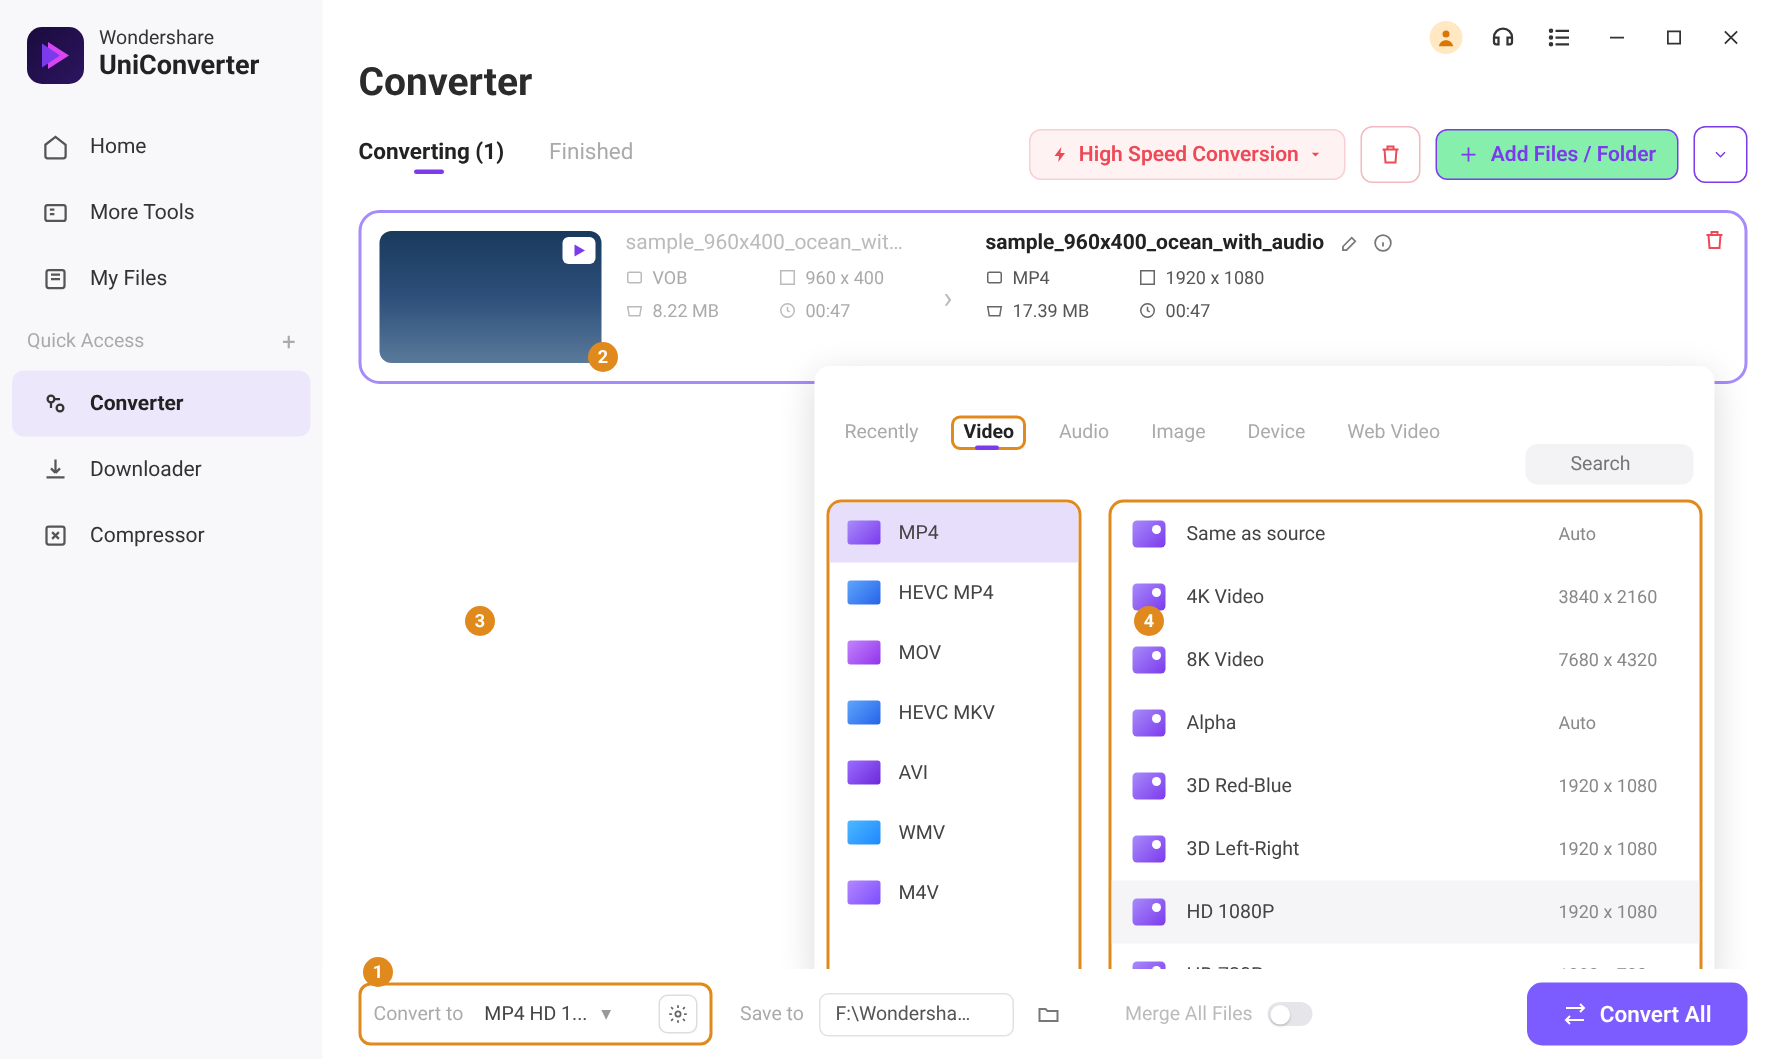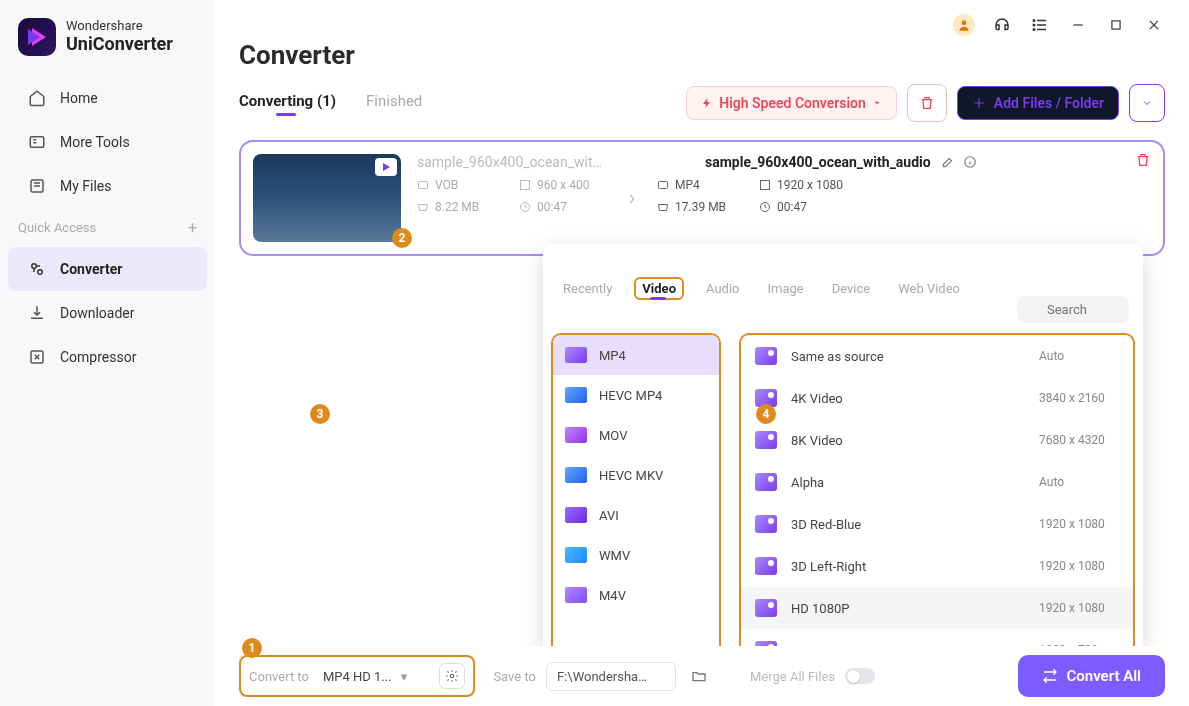--- a/index.html
+++ b/index.html
@@ -31,31 +31,31 @@
 
 .tabs-row { display: flex; align-items: center; justify-content: space-between; margin-bottom: 18px; }
 .tabs { display: flex; gap: 30px; align-items: center; }
 .tab { font-size: 15px; color: #aaa; cursor: pointer; position: relative; padding-bottom: 4px; }
 .tab.active { color: #222; font-weight: 700; }
 .tab.active::after { content: ""; position: absolute; bottom: -2px; left: 38%; width: 20px; height: 3px; background: #7c3aed; border-radius: 2px; }
 
 .tab-actions { display: flex; gap: 10px; align-items: center; }
 .hsc-btn { border: 1px solid #f9cfd4; color: #ed4956; background: #fff2f3; padding: 8px 14px; border-radius: 8px; font-size: 14px; font-weight: 600; cursor: pointer; display: flex; align-items: center; gap: 6px; }
 .del-btn { width: 40px; height: 38px; border: 1px solid #f4b9bf; border-radius: 8px; display: flex; align-items: center; justify-content: center; cursor: pointer; color: #ed4956; background: #fff; }
-.addfiles-btn { border: 1px solid #7c3aed; color: #7c3aed; background: #0f172a; padding: 8px 14px; border-radius: 8px; font-size: 14px; font-weight: 600; cursor: pointer; display: flex; align-items: center; gap: 8px; }
+.addfiles-btn { border: 1px solid #7c3aed; color: #7c3aed; background: #86efac; padding: 8px 14px; border-radius: 8px; font-size: 14px; font-weight: 600; cursor: pointer; display: flex; align-items: center; gap: 8px; }
 .addfiles-drop { width: 36px; height: 38px; border: 1px solid #7c3aed; border-radius: 8px; display: flex; align-items: center; justify-content: center; cursor: pointer; color: #7c3aed; background: #fff; }
 
 .file-card { border: 2px solid #a78bfa; border-radius: 14px; padding: 12px; display: flex; gap: 16px; position: relative; background: #fff; }
 .thumb { width: 148px; height: 88px; background: linear-gradient(180deg, #1a3a5c 0%, #2d4f7a 50%, #5a7a9a 100%); border-radius: 8px; position: relative; }
 .thumb .play-badge { position: absolute; top: 4px; right: 4px; width: 22px; height: 18px; background: #fff; border-radius: 4px; display: flex; align-items: center; justify-content: center; }
 .play-badge::before { content: ""; border-left: 7px solid #7c3aed; border-top: 4px solid transparent; border-bottom: 4px solid transparent; }
 
 .file-col { display: flex; flex-direction: column; gap: 8px; min-width: 190px; }
 .file-name { font-size: 14px; color: #bbb; white-space: nowrap; overflow: hidden; text-overflow: ellipsis; max-width: 185px; }
-.file-name.dark { color: #222; font-weight: 700; max-width: 230px; margin-left: 48px; }
+.file-name.dark { color: #222; font-weight: 700; max-width: 230px; }
 .meta-row { display: flex; gap: 26px; font-size: 12px; color: #aaa; align-items: center; }
 .meta-row.dark { color: #555; }
 .meta-item { display: flex; align-items: center; gap: 6px; min-width: 76px; }
 
 .arrow-col { display: flex; align-items: center; color: #bbb; font-size: 20px; padding: 0 6px; }
 .card-del { position: absolute; top: 10px; right: 12px; color: #ed4956; cursor: pointer; }
 .title-icons { display: inline-flex; gap: 8px; margin-left: 10px; color: #777; }
 
 .audio-pill { position: absolute; right: 128px; top: 260px; background: #fff; border: 1px solid #e5e5e5; border-radius: 8px; padding: 6px 28px 6px 10px; font-size: 13px; color: #444; display: flex; align-items: center; gap: 8px; cursor: pointer; }
 .audio-pill::after { content:"▾"; position:absolute; right:10px; color:#999; font-size:10px; }

